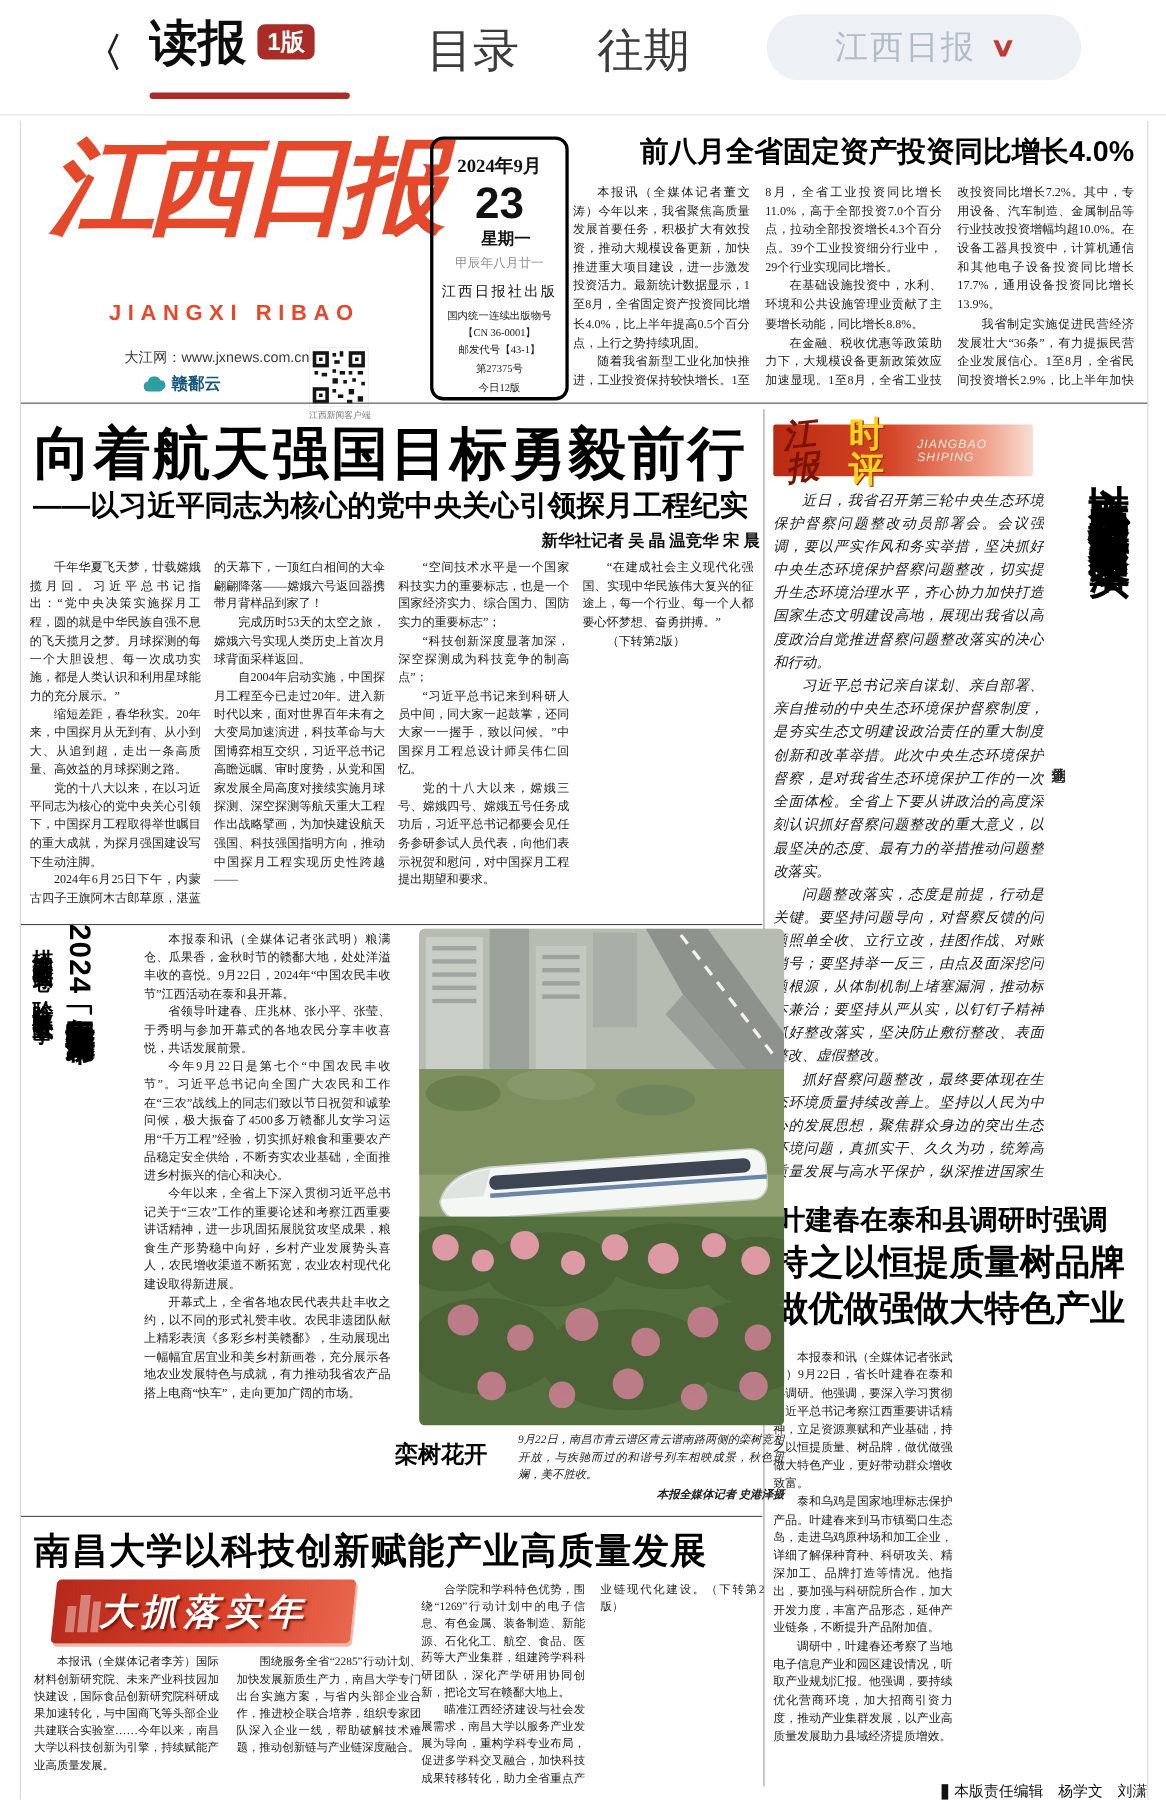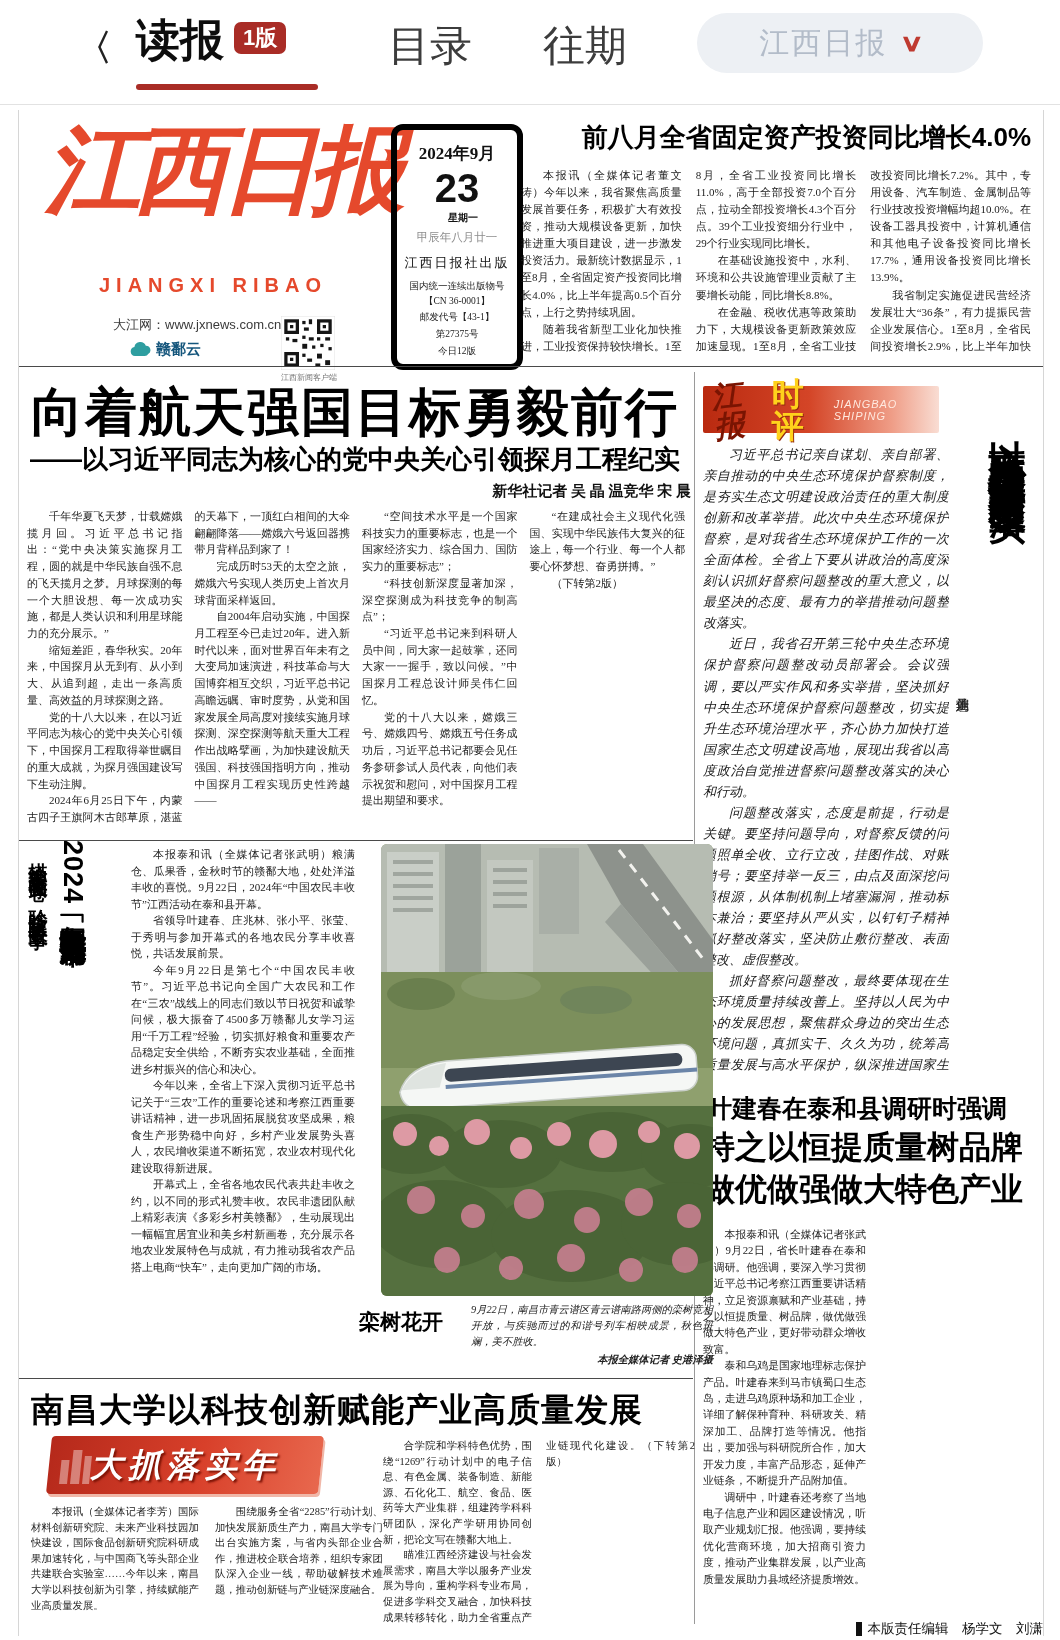--- a/index.html
+++ b/index.html
@@ -22,24 +22,24 @@
   .page{left:18px;top:110px;width:1024px;height:1526px;background:#fff;border-left:1px solid #d6d6d6;border-right:1px solid #d6d6d6;}
   .rule-h{background:#4a4a4a;height:1px;}
   .rule-v{background:#9a9a9a;width:1px;}
   
   .mast-title{left:26px;top:8px;font-family:"Liberation Serif",serif;font-style:italic;font-weight:900;font-size:96px;color:#e5492c;letter-spacing:-8px;line-height:1.1;}
   .mast-pinyin{left:64px;top:164px;width:260px;text-align:center;color:#e5492c;font-weight:700;font-size:20px;letter-spacing:6px;}
   .mast-web{left:94px;top:206px;font-size:13px;color:#3a3a3a;}
   .mast-logo{left:110px;top:230px;display:flex;align-items:center;gap:5px;font-size:15px;font-weight:700;color:#15567c;}
   .qr{left:262px;top:206px;}
   .qr-cap{left:252px;top:262px;width:76px;text-align:center;font-size:8px;color:#777;}
-  .datebox{left:372px;top:14px;width:120px;height:234px;border:6px solid #000000;border-radius:12px;text-align:center;font-family:"Liberation Serif",serif;}
+  .datebox{left:372px;top:14px;width:120px;height:234px;border:3px solid #000000;border-radius:12px;text-align:center;font-family:"Liberation Serif",serif;}
   .db-ym{margin-top:12px;font-size:17px;font-weight:700;}
   .db-day{font-size:40px;font-weight:700;line-height:1.15;font-family:"Liberation Sans",sans-serif;}
-  .db-week{font-size:10px;font-weight:700;margin-left:12px;}
+  .db-week{font-size:15px;font-weight:700;margin-left:12px;}
   .db-lunar{margin-top:5px;font-size:11.5px;color:#8d8d8d;}
   .db-pub{margin-top:9px;font-size:13px;letter-spacing:2px;}
   .db-s{margin-top:7px;font-size:9.5px;color:#222;line-height:1.55;}
   
   .ts{left:502px;top:12px;width:510px;}
   .ts-headline{font-size:26px;font-weight:900;letter-spacing:0;line-height:1.2;text-align:right;color:#000;}
   .ts-body{margin-top:14px;height:192px;column-count:3;column-gap:14px;column-fill:auto;overflow:hidden;font-family:"Liberation Serif",serif;font-size:11px;line-height:1.55;text-align:justify;color:#1c1c1c;}
   .ts-body p,.body p{margin:0;text-indent:2em;}
   
   .lead-headline{left:0;top:268px;width:672px;text-align:center;font-size:52px;font-weight:900;letter-spacing:2px;color:#000;}
@@ -198,22 +198,22 @@
 
   <div class="abs rule-h" style="left:0;top:730px;width:674px;"></div>
   <div class="abs rule-v" style="left:675px;top:262px;height:1252px;"></div>
 
   <div class="abs sp-banner">
     <span class="sp-script">江报</span>
     <span class="sp-title">时评</span>
     <span class="sp-en">JIANGBAO SHIPING</span>
   </div>
   <div class="abs sp-body">
+      <p>近日，我省召开第三轮中央生态环境保护督察问题整改动员部署会。会议强调，要以严实作风和务实举措，坚决抓好中央生态环境保护督察问题整改，切实提升生态环境治理水平，齐心协力加快打造国家生态文明建设高地，展现出我省以高度政治自觉推进督察问题整改落实的决心和行动。</p>
       <p>习近平总书记亲自谋划、亲自部署、亲自推动的中央生态环境保护督察制度，是夯实生态文明建设政治责任的重大制度创新和改革举措。此次中央生态环境保护督察，是对我省生态环境保护工作的一次全面体检。全省上下要从讲政治的高度深刻认识抓好督察问题整改的重大意义，以最坚决的态度、最有力的举措推动问题整改落实。</p>
-      <p>近日，我省召开第三轮中央生态环境保护督察问题整改动员部署会。会议强调，要以严实作风和务实举措，坚决抓好中央生态环境保护督察问题整改，切实提升生态环境治理水平，齐心协力加快打造国家生态文明建设高地，展现出我省以高度政治自觉推进督察问题整改落实的决心和行动。</p>
       <p>问题整改落实，态度是前提，行动是关键。要坚持问题导向，对督察反馈的问题照单全收、立行立改，挂图作战、对账销号；要坚持举一反三，由点及面深挖问题根源，从体制机制上堵塞漏洞，推动标本兼治；要坚持从严从实，以钉钉子精神抓好整改落实，坚决防止敷衍整改、表面整改、虚假整改。</p>
       <p>抓好督察问题整改，最终要体现在生态环境质量持续改善上。坚持以人民为中心的发展思想，聚焦群众身边的突出生态环境问题，真抓实干、久久为功，统筹高质量发展与高水平保护，纵深推进国家生态文明试验区建设，不断提升生态环境治理水平，定能切实将生态优势转化为发展优势，为子孙后代留下一个人与自然和谐共生的美丽江西。</p>
     </div>
   <div class="abs vtext sp-vtitle">以高度政治自觉推进督察问题整改落实</div>
   <div class="abs vtext sp-author">刘佳惠子</div>
 
   <div class="abs th-kicker">叶建春在泰和县调研时强调</div>
   <div class="abs th-h">
     <div>持之以恒提质量树品牌</div>
     <div>做优做强做大特色产业</div>

